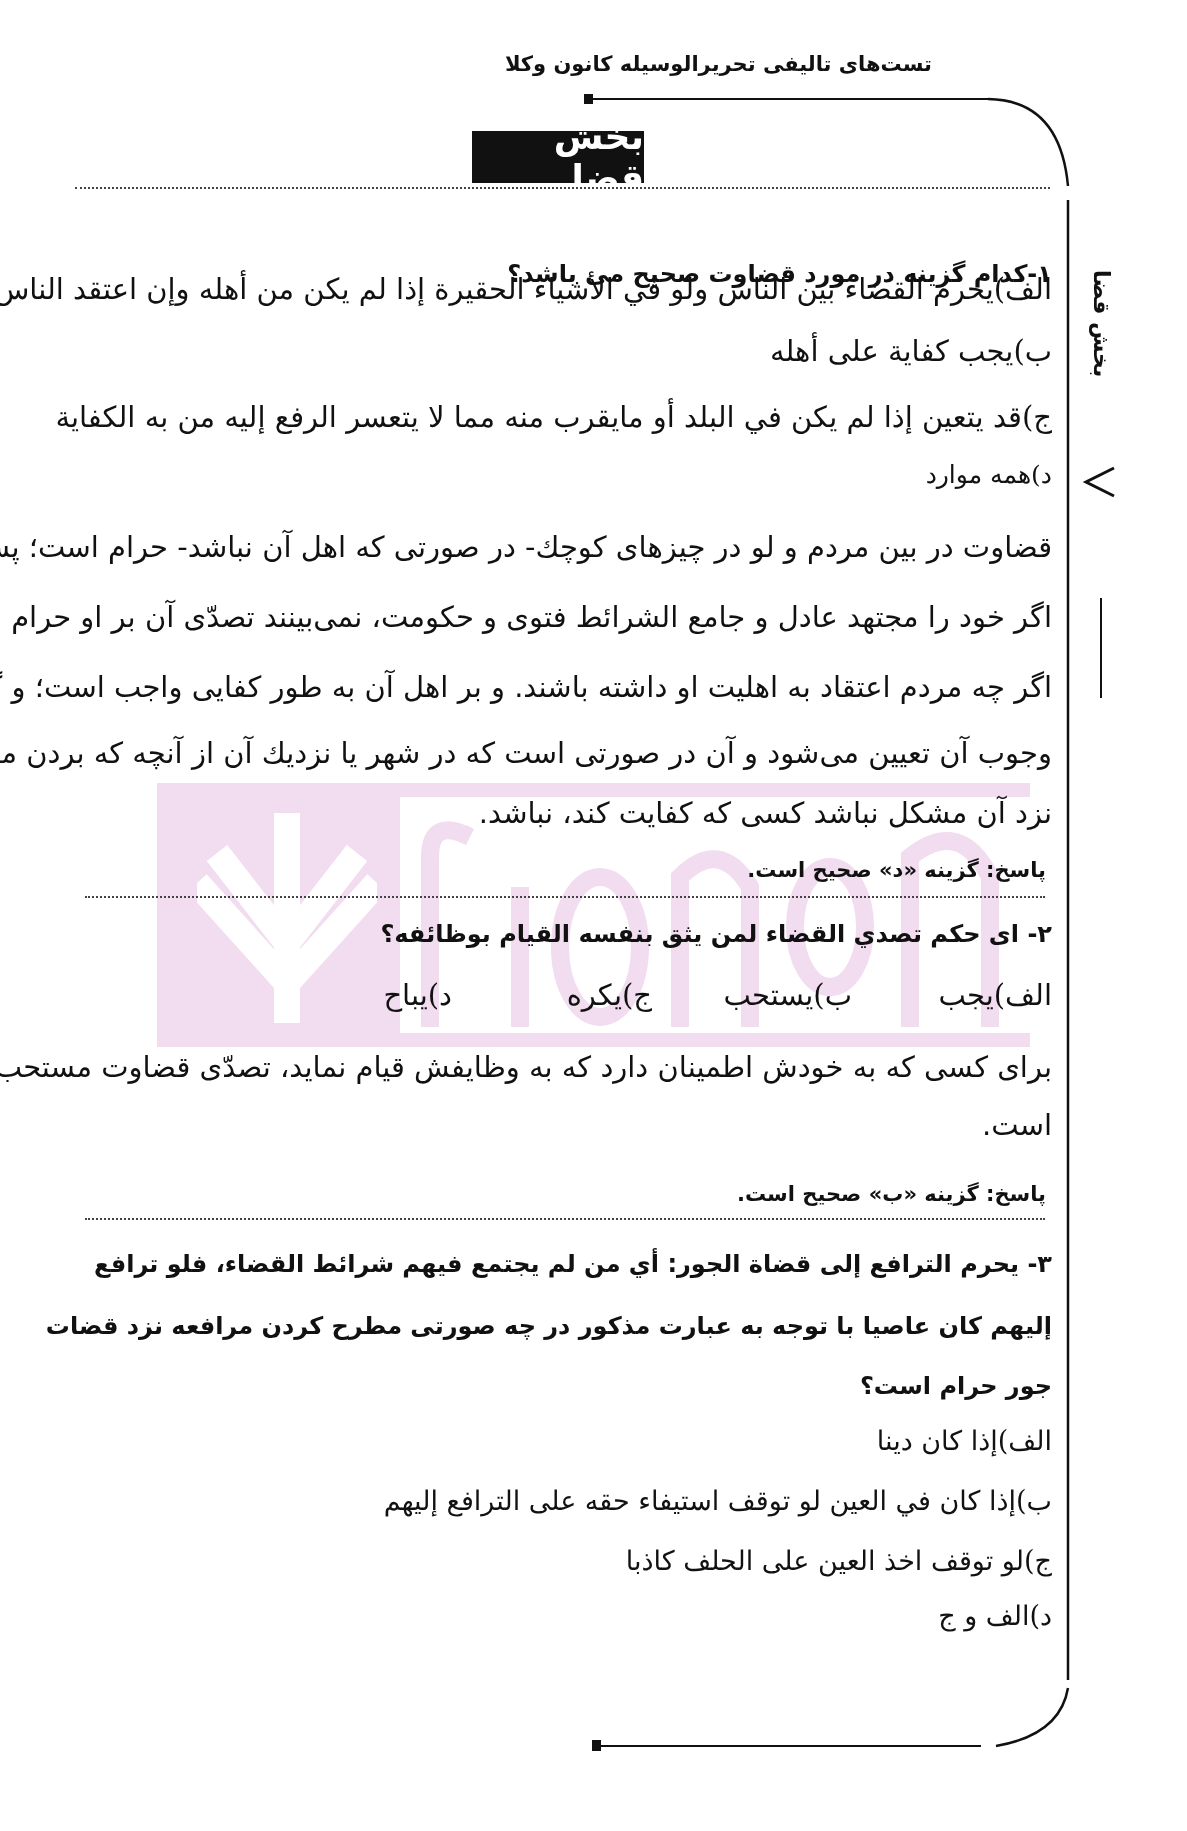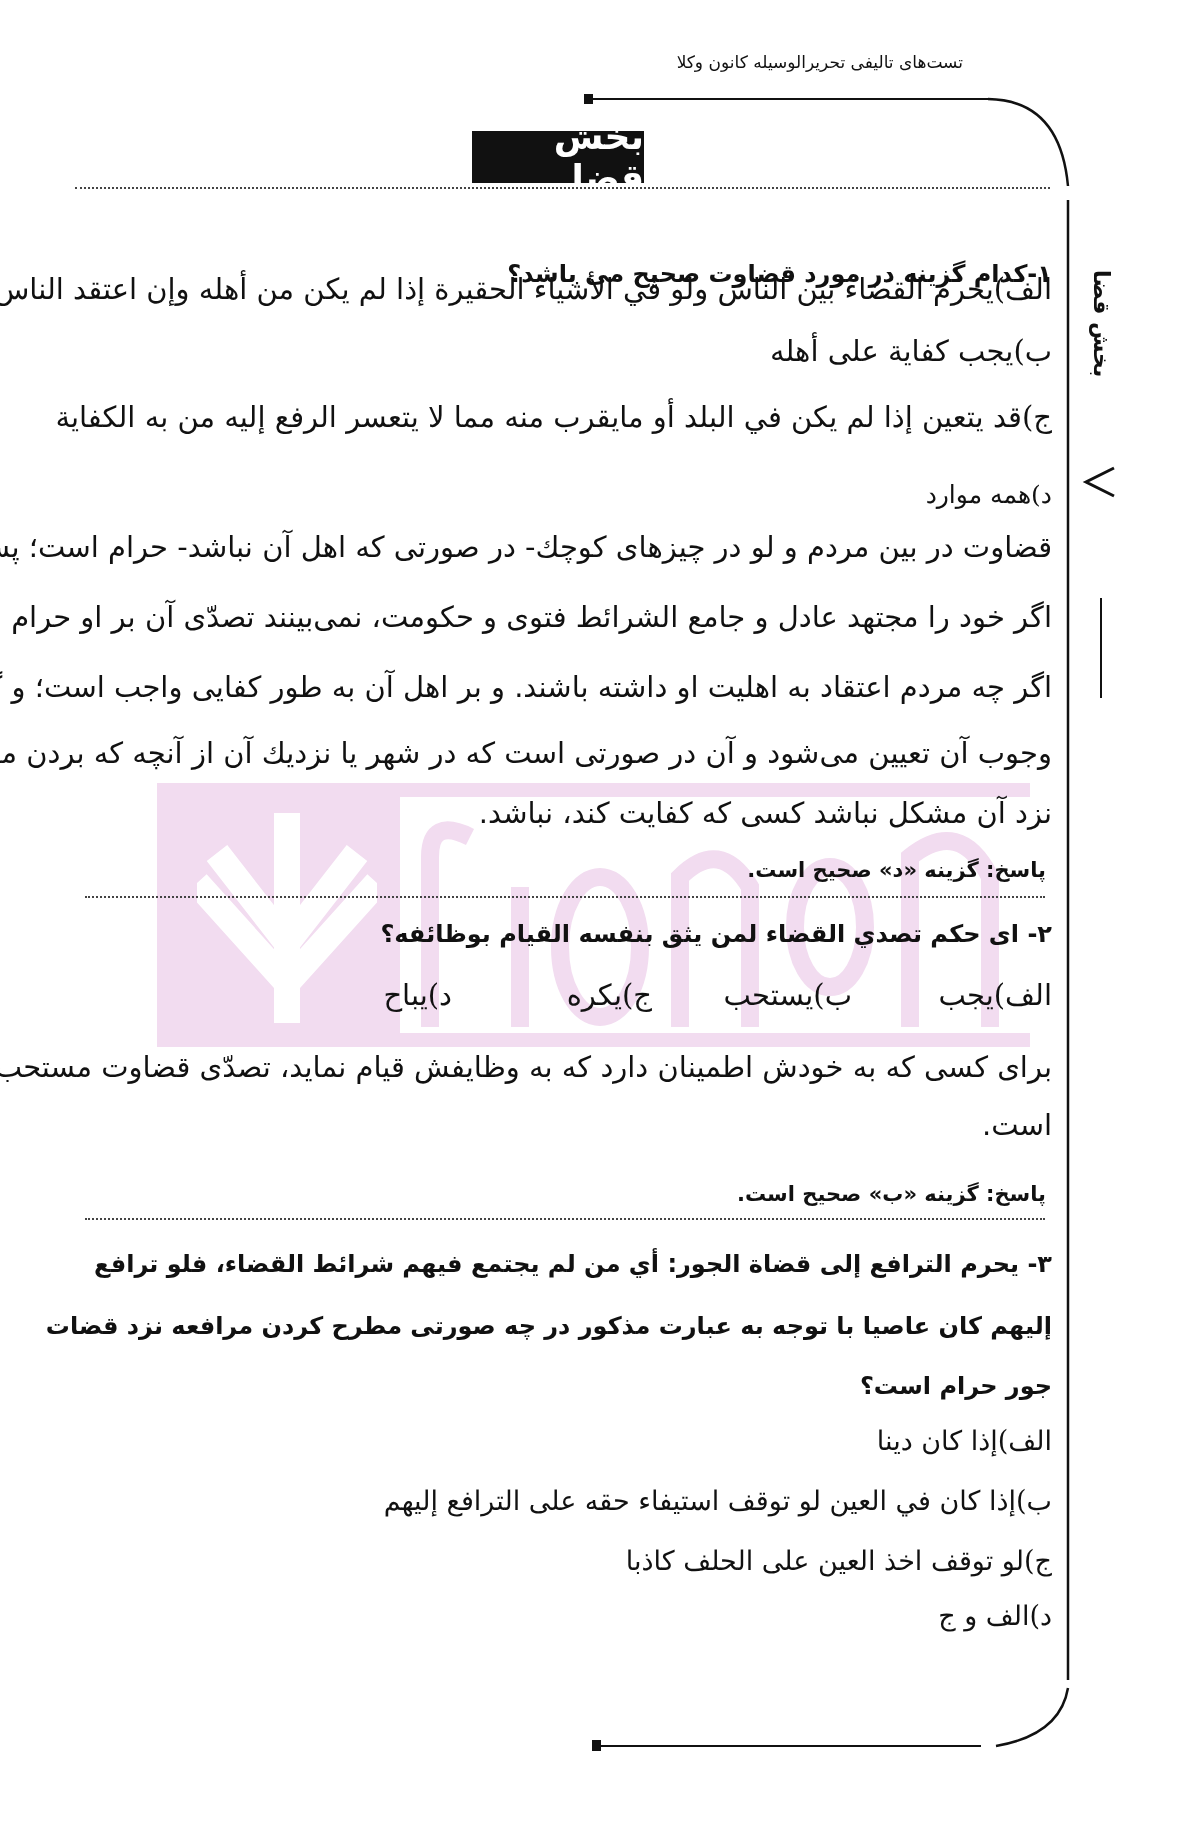--- a/index.html
+++ b/index.html
@@ -1,19 +1,19 @@
 <!DOCTYPE html>
 <html><head>
 <meta charset="utf-8">
 <style>
   html,body{margin:0;padding:0;background:#fff;}
   body{width:1187px;height:1831px;position:relative;overflow:hidden;font-family:"DejaVu Sans",sans-serif;color:#111;}
   .abs{position:absolute;}
   .rtl{direction:rtl;text-align:right;unicode-bidi:embed;white-space:nowrap;}
-  .header-title{right:224px;top:52px;font-size:17px;font-weight:normal;letter-spacing:-0.5px;}
+  .header-title{right:255px;top:52px;font-size:21px;font-weight:bold;letter-spacing:-0.5px;}
   .header-rule{left:588px;top:98px;width:400px;height:2px;background:#111;}
   .header-rule-cap{left:584px;top:94px;width:9px;height:10px;background:#111;}
   .frame-svg{left:0;top:0;}
   .section-box{left:472px;top:131px;width:172px;height:52px;background:#111;color:#fff;font-size:36px;font-weight:bold;display:flex;align-items:center;justify-content:center;direction:rtl;}
   .dotted{height:0;border-top:2px dotted #444;}
   .side-tab{left:1080px;top:270px;width:40px;height:170px;}
   .side-tab span{display:block;transform:rotate(90deg);transform-origin:left top;position:absolute;left:34px;top:0;font-size:22px;font-weight:bold;white-space:nowrap;direction:rtl;}
   .page-num{left:1080px;top:462px;font-size:40px;}
   .side-bar{left:1100px;top:598px;width:2px;height:100px;background:#111;}
   .q{font-size:24px;font-weight:bold;}
@@ -66,21 +66,21 @@
         <path d="M510 230 V60 Q560 20 590 80 V230"></path>
       </g>
     </svg>
   </div>
 </div>
 
 <div class="abs rtl q" style="right:135px;top:228px;margin-top:32px;">۱-کدام گزینه در مورد قضاوت صحیح می باشد؟</div>
 <div class="abs rtl opt" style="right:135px;top:272px;">الف)يحرم القضاء بين الناس ولو في الأشياء الحقيرة إذا لم يكن من أهله وإن اعتقد الناس أهليته</div>
 <div class="abs rtl opt" style="right:135px;top:334px;">ب)يجب كفاية على أهله</div>
 <div class="abs rtl opt" style="right:135px;top:400px;">ج)قد يتعين إذا لم يكن في البلد أو مايقرب منه مما لا يتعسر الرفع إليه من به الكفاية</div>
-<div class="abs rtl opt" style="right:135px;top:460px;font-size:25px;margin-top:20px;">د)همه موارد</div>
+<div class="abs rtl opt" style="right:135px;top:460px;font-size:25px;">د)همه موارد</div>
 
 <div class="abs rtl body-text" style="right:135px;top:530px;">قضاوت در بین مردم و لو در چیزهای کوچك- در صورتی که اهل آن نباشد- حرام است؛ پس</div>
 <div class="abs rtl body-text" style="right:135px;top:600px;">اگر خود را مجتهد عادل و جامع الشرائط فتوی و حکومت، نمی‌بینند تصدّی آن بر او حرام است</div>
 <div class="abs rtl body-text" style="right:135px;top:670px;margin-left:20px;">اگر چه مردم اعتقاد به اهلیت او داشته باشند. و بر اهل آن به طور کفایی واجب است؛ و گاهی</div>
 <div class="abs rtl body-text" style="right:135px;top:736px;text-align:right;">وجوب آن تعیین می‌شود و آن در صورتی است که در شهر یا نزدیك آن از آنچه که بردن مرافعه</div>
 <div class="abs rtl body-text" style="right:135px;top:796px;">نزد آن مشکل نباشد کسی که کفایت کند، نباشد.</div>
 
 <div class="abs rtl ans" style="right:141px;top:858px;text-align:right;">پاسخ: گزینه «د» صحیح است.</div>
 <div class="abs dotted" style="left:85px;top:896px;width:960px;"></div>
 

